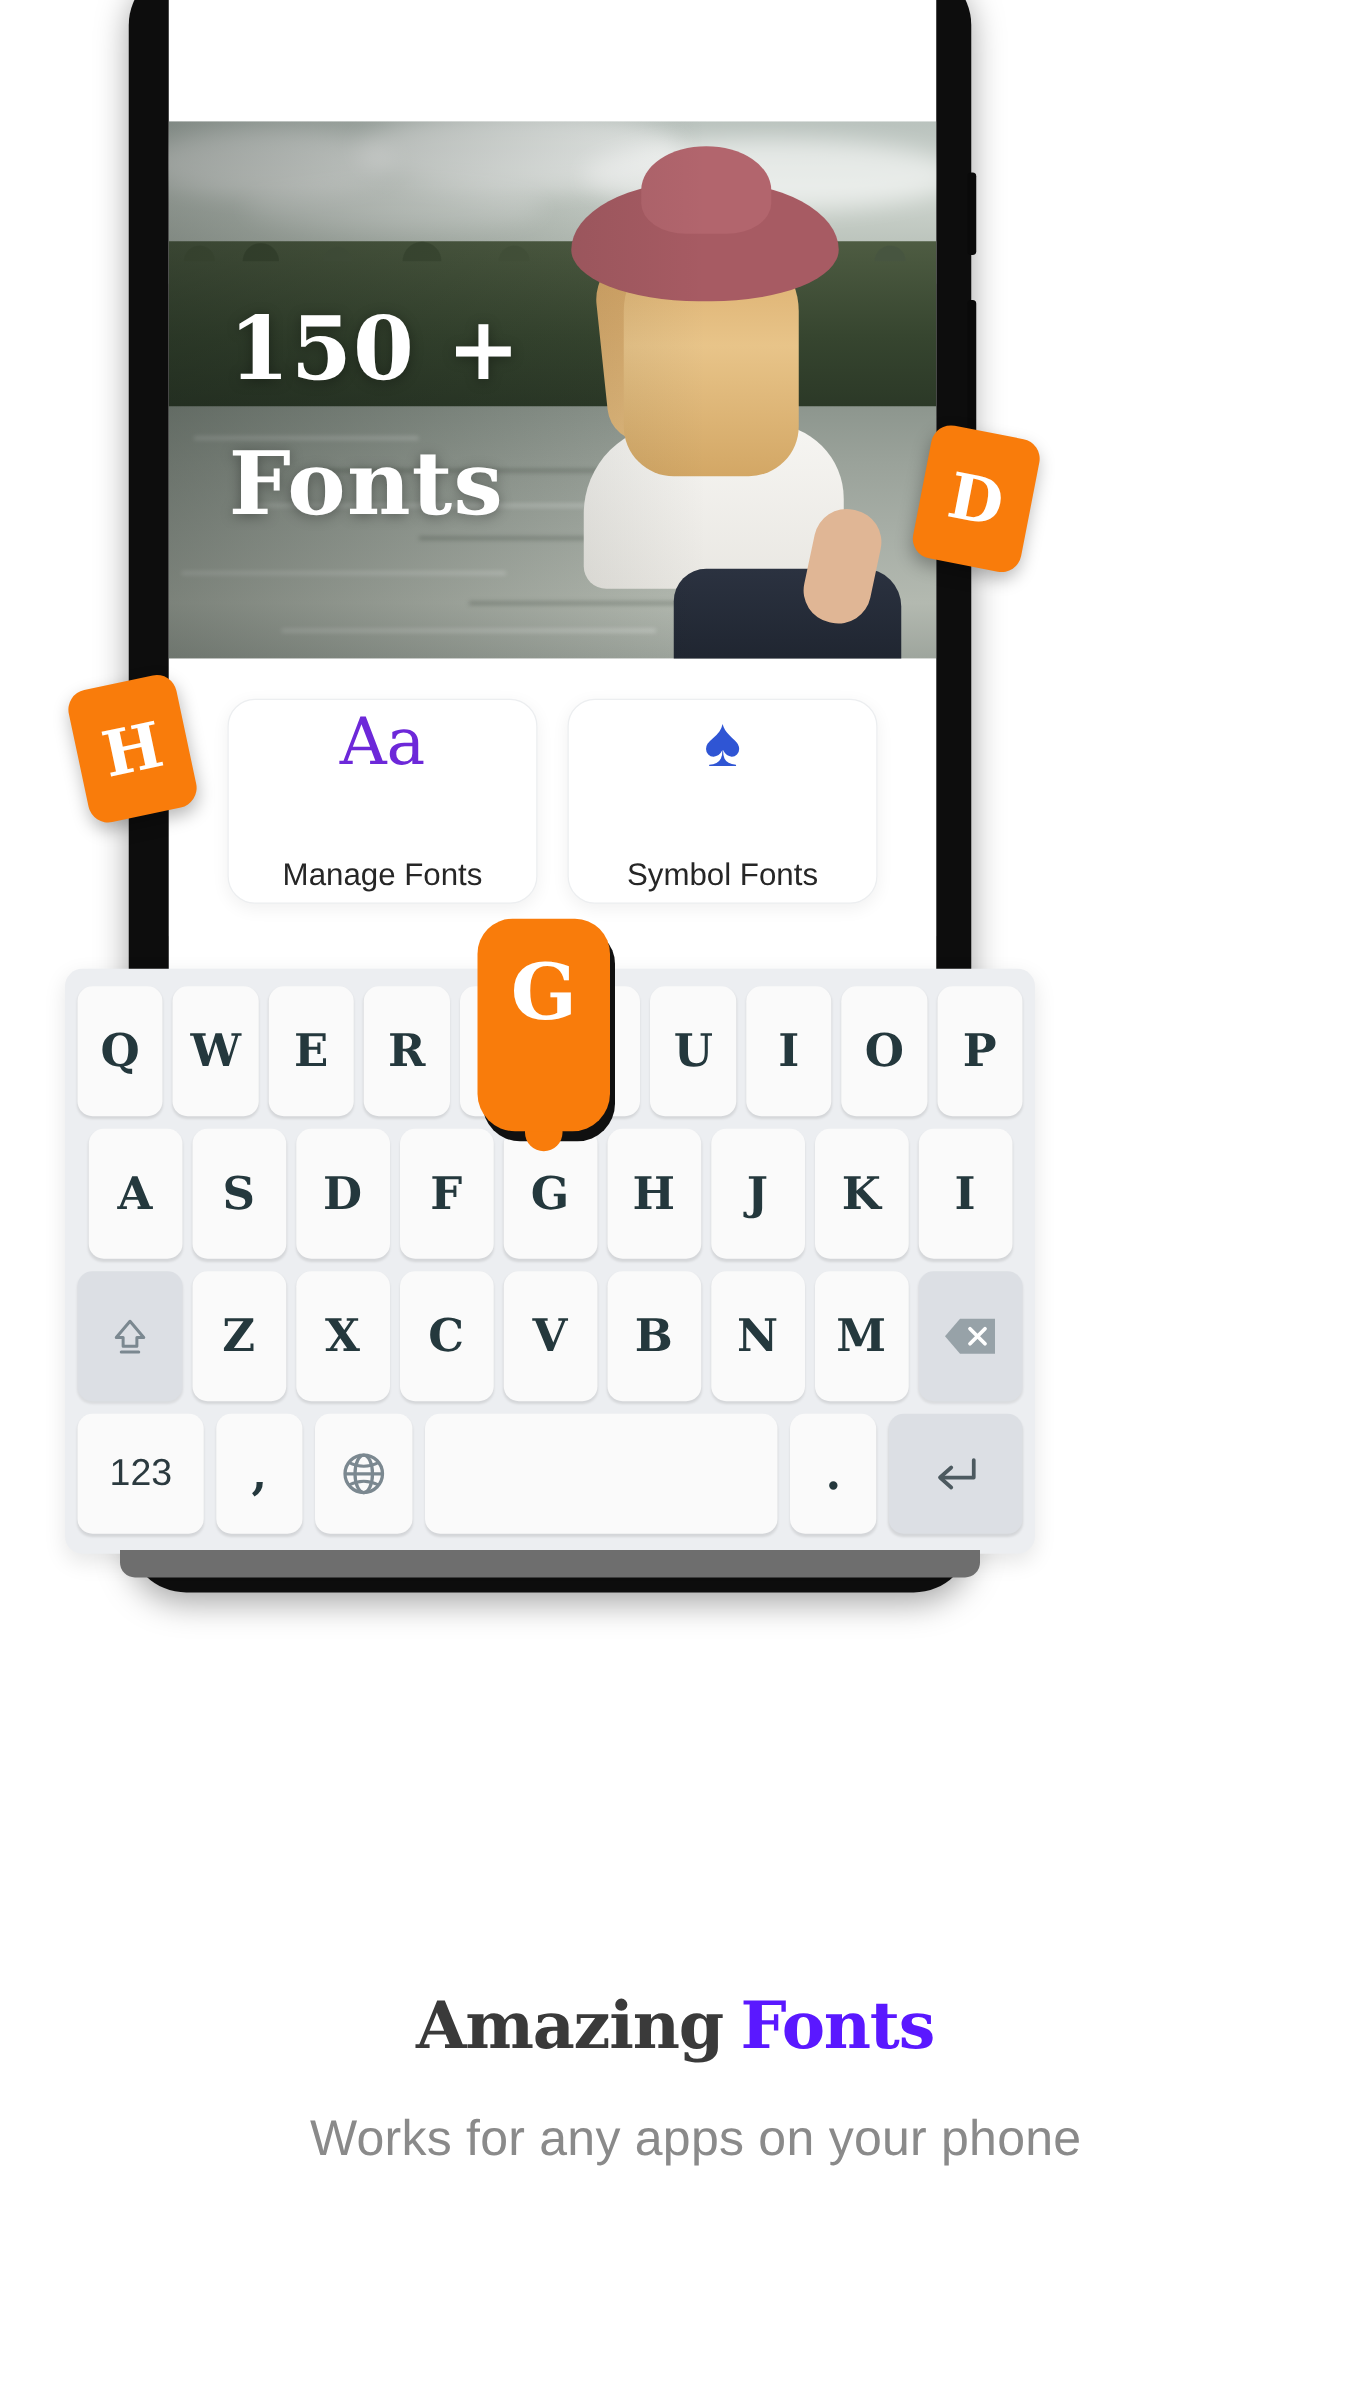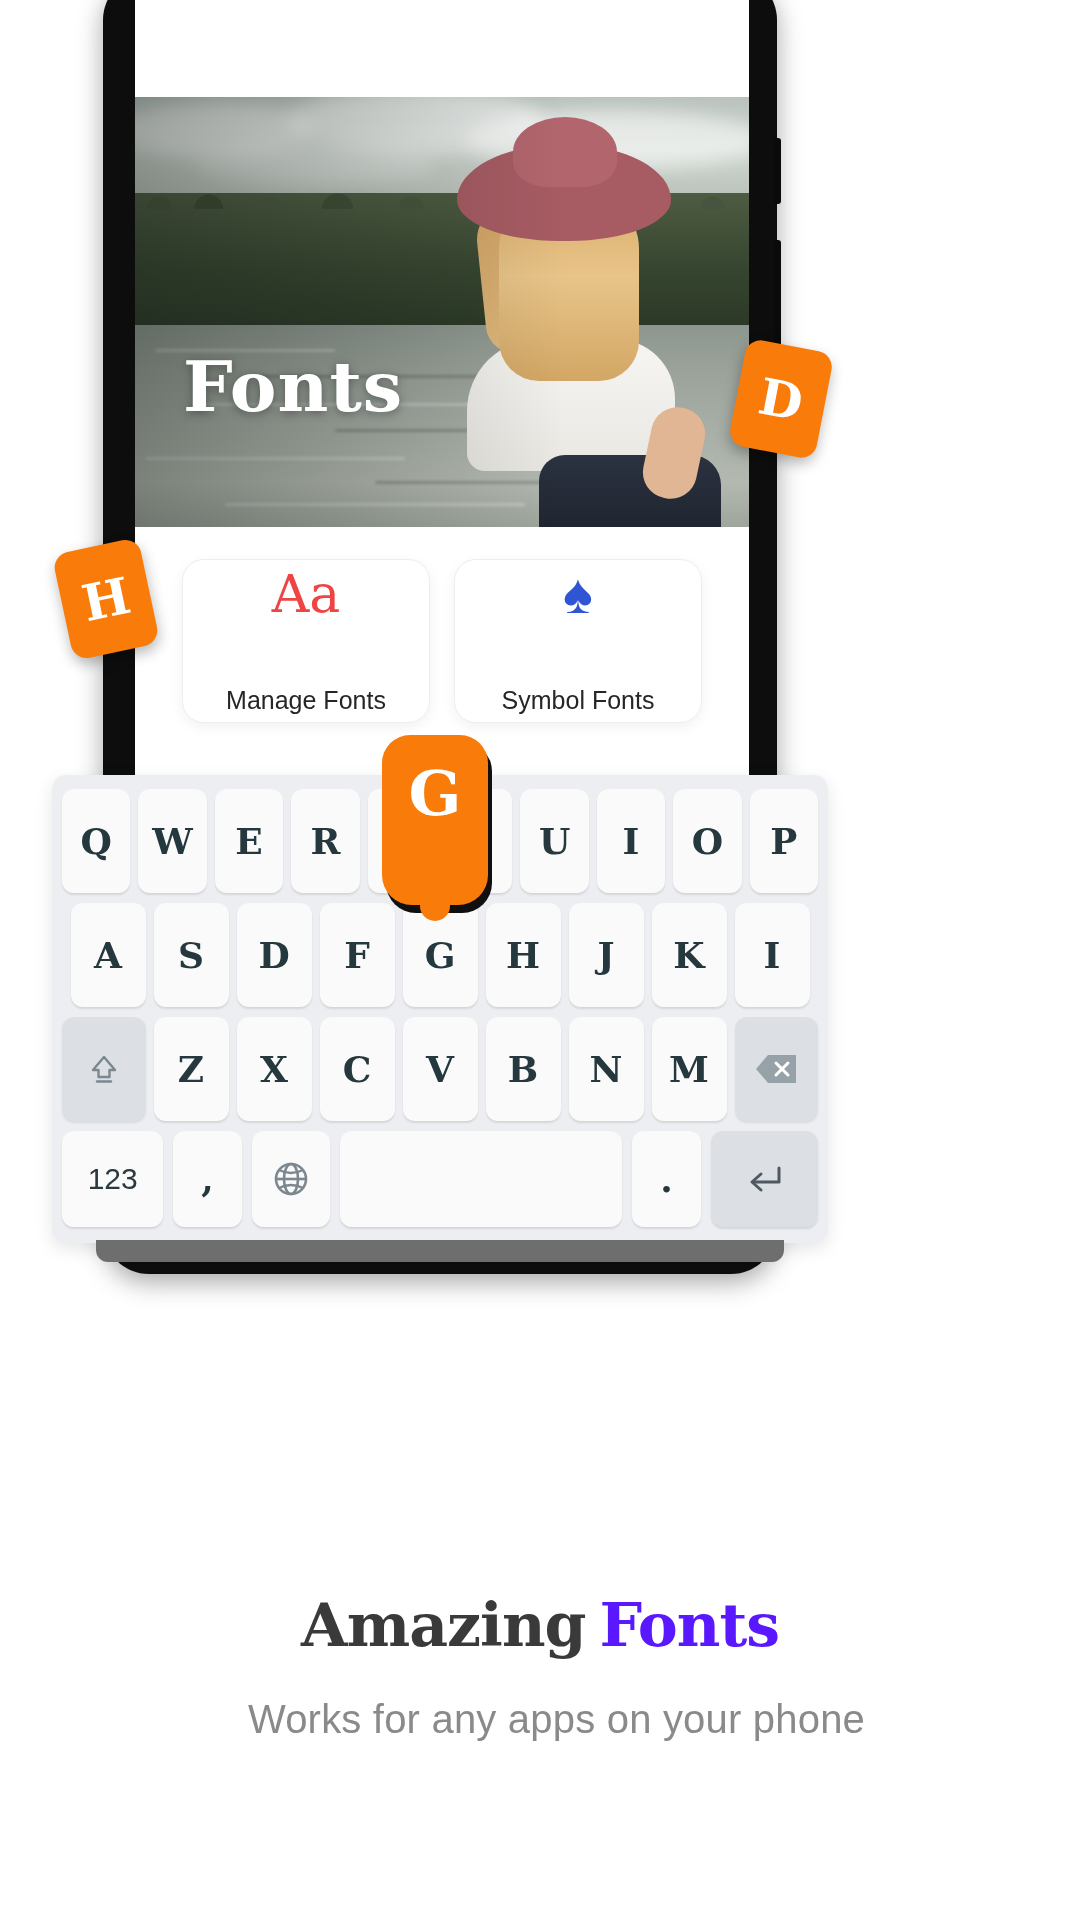--- a/index.html
+++ b/index.html
@@ -125,21 +125,21 @@
     background:#ffffff;
   }
   .card{
     width:248px;height:164px;background:#ffffff;
     border:1px solid #eceef0;border-radius:22px;
     box-shadow:0 4px 14px rgba(0,0,0,.06);
     display:flex;flex-direction:column;align-items:center;justify-content:center;
     gap:26px;
   }
   .card-icon{height:54px;display:flex;align-items:center;justify-content:center;}
-  .aa-glyph{font-family:"DejaVu Serif", serif;font-size:52px;color:#ef4444;line-height:1;}
+  .aa-glyph{font-family:"DejaVu Serif", serif;font-size:52px;color:#6d28d9;line-height:1;}
   .spade-glyph{font-size:56px;color:#2f55d4;line-height:1;}
   .card-label{font-size:25px;color:#262626;margin-top:39px;}
 
   
   #keyboard{
     position:absolute;left:52px;top:775px;width:776px;height:468px;
     background:#eceef1;border-radius:14px;
     box-shadow:0 6px 18px rgba(0,0,0,.10);
     padding:14px 10px 12px 10px;
   }
@@ -192,21 +192,21 @@
       color:#fff;font-family:"DejaVu Serif",serif;font-weight:700;font-size:62px;
       padding-top:22px;}
   #badge-g-stem{position:absolute;left:38px;top:140px;width:30px;height:46px;
       background:#f97c0b;border-radius:0 0 15px 15px;}
 
   
   #footer{
     position:absolute;left:0;top:1595px;width:1080px;text-align:center;
   }
   #footer-headline{
-    font-family:"DejaVu Serif", serif;font-weight:700;font-size:60px;
+    font-family:"DejaVu Serif", serif;font-weight:700;font-size:52px;
     letter-spacing:-1px;line-height:1;
   }
   #headline-part1{color:#3a3a3a;}
   #headline-part2{color:#5a18ff;margin-left:14px;}
   #footer-sub{
     margin-top:42px;font-size:40px;color:#8a8a8a;font-weight:300;
     letter-spacing:.2px;
     padding-left:33px;
   }
 </style>
@@ -242,20 +242,21 @@
           <div class="hair2"></div>
           <div class="blouse"></div>
           <div class="skirt"></div>
           <div class="arm"></div>
           <div class="hair"></div>
           <div class="hat"></div>
           <div class="hat-crown"></div>
         </div>
         <div class="hero-fade"></div>
       </div>
+      <div id="hero-line1">150 +</div>
       <div id="hero-line2">Fonts</div>
     </div>
 
     <div id="cards">
       <div class="card">
         <span class="card-icon">
           <span class="aa-glyph">Aa</span>
         </span>
         <span class="card-label">Manage Fonts</span>
       </div>

